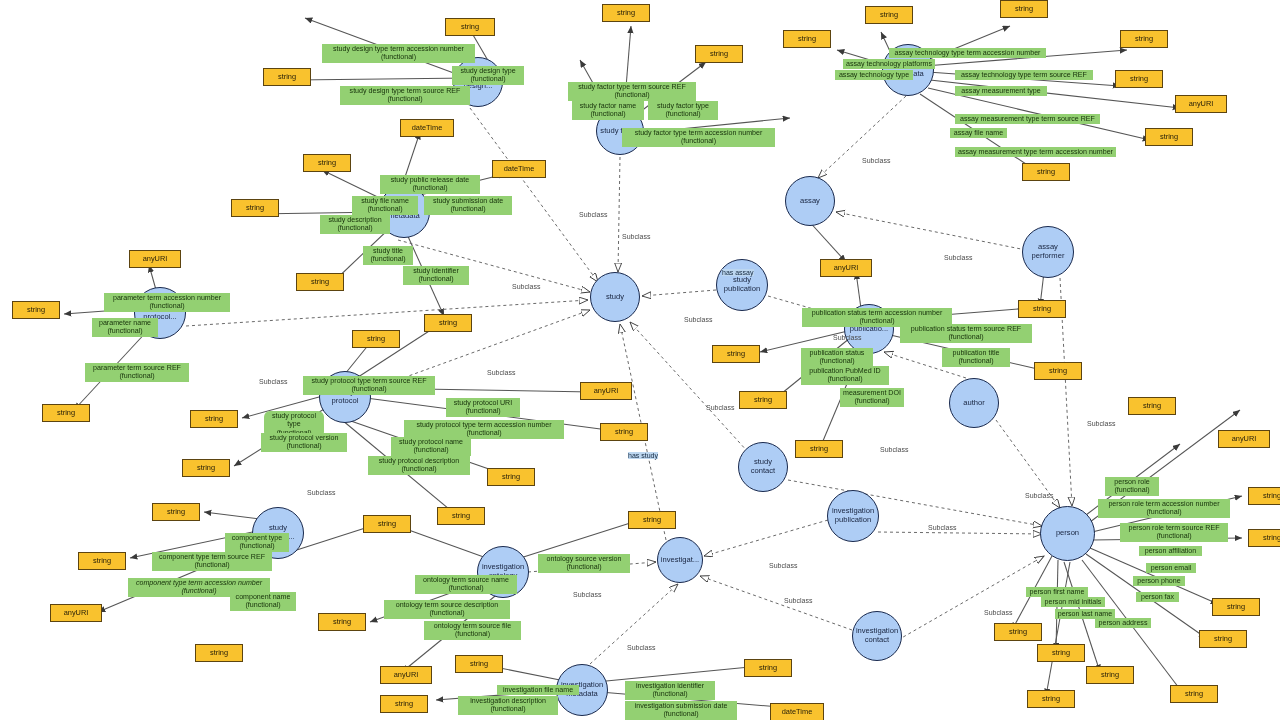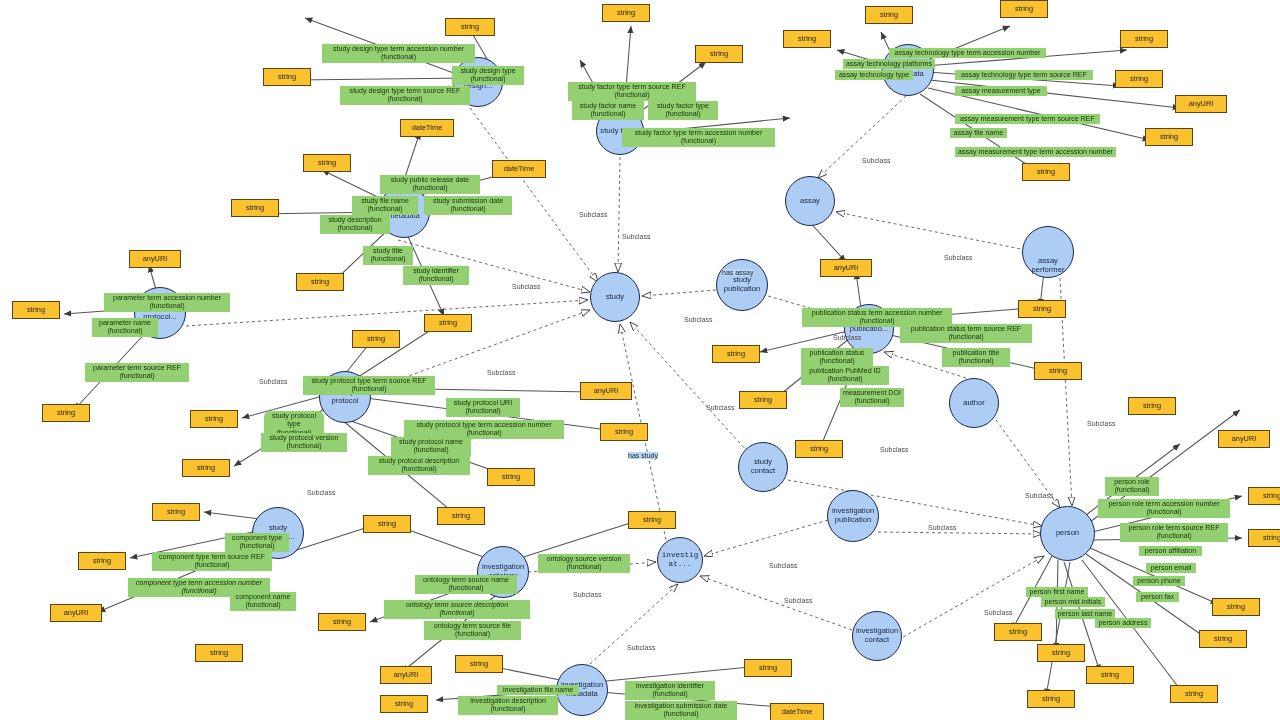--- a/index.html
+++ b/index.html
@@ -215,21 +215,21 @@
   </div>
   <div class="node-class" style="left:882px;top:44px;width:52px;height:52px;">
     <span>assay metadata</span>
   </div>
   <div class="node-class" style="left:378px;top:186px;width:52px;height:52px;">
     <span>study metadata</span>
   </div>
   <div class="node-class" style="left:785px;top:176px;width:50px;height:50px;">
     <span>assay</span>
   </div>
-  <div class="node-class" style="left:1022px;top:226px;width:52px;height:52px;align-items:flex-end;">
+  <div class="node-class" style="left:1022px;top:226px;width:52px;height:52px;">
     <span>assay performer</span>
   </div>
   <div class="node-class" style="left:134px;top:287px;width:52px;height:52px;">
     <span>study protocol...</span>
   </div>
   <div class="node-class" style="left:590px;top:272px;width:50px;height:50px;">
     <span>study</span>
   </div>
   <div class="node-class" style="left:716px;top:259px;width:52px;height:52px;">
     <span>study publication</span>
@@ -251,21 +251,21 @@
   </div>
   <div class="node-class" style="left:252px;top:507px;width:52px;height:52px;">
     <span>study protocol...</span>
   </div>
   <div class="node-class" style="left:1040px;top:506px;width:55px;height:55px;">
     <span>person</span>
   </div>
   <div class="node-class" style="left:477px;top:546px;width:52px;height:52px;">
     <span>investigation ontology</span>
   </div>
-  <div class="node-class" style="left:657px;top:537px;width:46px;height:46px;font-family:Liberation Mono, monospace;">
+  <div class="node-class" style="left:657px;top:537px;width:46px;height:46px;">
     <span>investigat...</span>
   </div>
   <div class="node-class" style="left:852px;top:611px;width:50px;height:50px;">
     <span>investigation contact</span>
   </div>
   <div class="node-class" style="left:556px;top:664px;width:52px;height:52px;">
     <span>investigation metadata</span>
   </div>
 
   <div class="node-datatype" style="left:445px;top:18px;width:50px;">
@@ -499,21 +499,21 @@
   <div class="prop-label" style="left:152px;top:552px;width:120px;"><span>component type term source REF
 (functional)</span></div>
   <div class="prop-label" style="left:128px;top:578px;width:142px;font-style:italic;"><span>component type term accession number
 (functional)</span></div>
   <div class="prop-label" style="left:230px;top:592px;width:66px;"><span>component name
 (functional)</span></div>
   <div class="prop-label" style="left:415px;top:560px;width:102px;margin-top:15px;"><span>ontology term source name
 (functional)</span></div>
   <div class="prop-label" style="left:538px;top:554px;width:92px;"><span>ontology source version
 (functional)</span></div>
-  <div class="prop-label" style="left:384px;top:600px;width:146px;font-style:italic;"><span>ontology term source description
+  <div class="prop-label" style="left:384px;top:600px;width:126px;"><span>ontology term source description
 (functional)</span></div>
   <div class="prop-label" style="left:424px;top:621px;width:97px;"><span>ontology term source file
 (functional)</span></div>
   <div class="prop-label" style="left:497px;top:685px;width:82px;"><span>investigation file name</span></div>
   <div class="prop-label" style="left:458px;top:696px;width:100px;"><span>investigation description
 (functional)</span></div>
   <div class="prop-label" style="left:625px;top:681px;width:90px;"><span>investigation identifier
 (functional)</span></div>
   <div class="prop-label" style="left:625px;top:701px;width:112px;"><span>investigation submission date
 (functional)</span></div>

